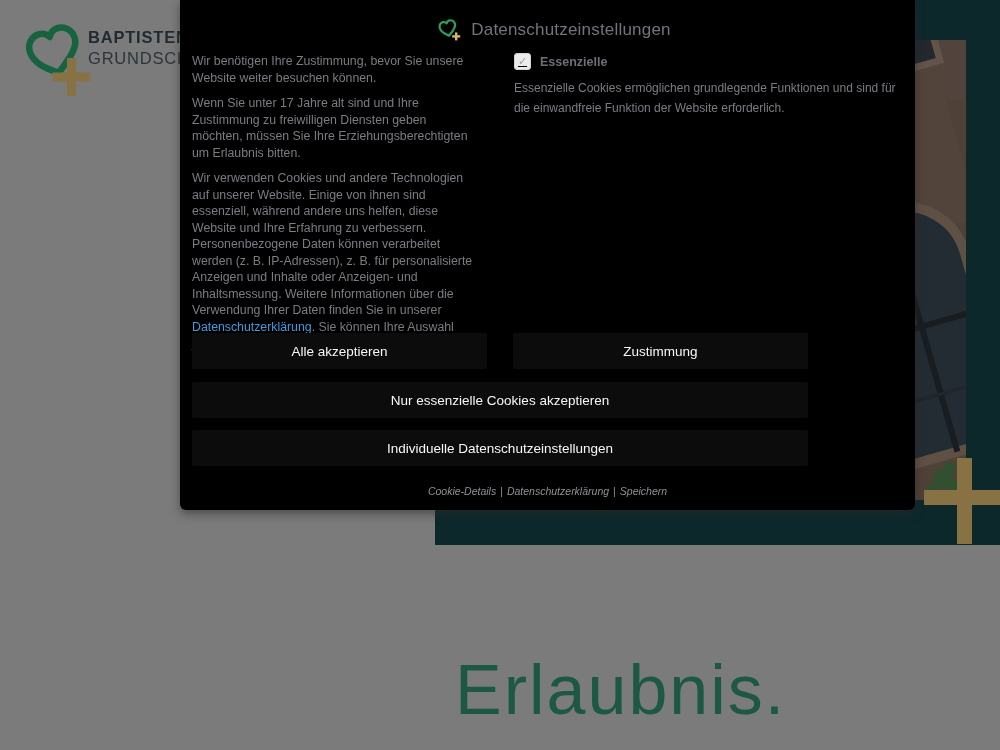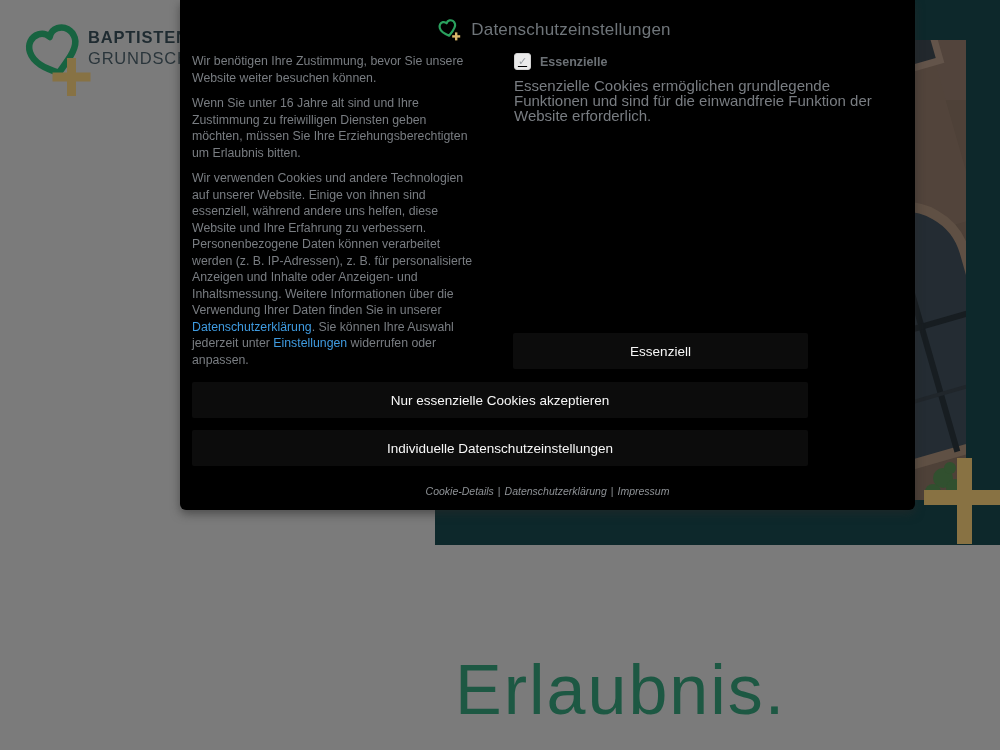--- a/index.html
+++ b/index.html
@@ -38,21 +38,21 @@
   .dlg-cols{position:absolute;top:53px;left:12px;right:12px;display:flex;gap:34px;text-decoration:underline;}
   .col-left{width:288px;}
   .col-left p{margin:0 0 9px 0;font-size:12.3px;line-height:16.5px;color:#797d82;}
   .col-right{flex:1;}
   .consent-row{display:flex;align-items:center;gap:9px;margin-bottom:8px;}
   .checkbox{
     width:15px;height:15px;background:#ebebeb;border:1px solid #d3d3d3;border-radius:3px;
     color:#9aa0a5;font-size:11px;line-height:15px;text-align:center;flex:0 0 auto;
   }
   .consent-label{font-size:12.5px;font-weight:bold;color:#6b7075;}
-  .consent-desc{font-size:15px;line-height:15px;color:#797d82;}
+  .consent-desc{font-size:12px;line-height:20px;color:#797d82;}
   .dlg-link{color:#3f9be0;text-decoration:none;cursor:pointer;}
   .btn{
     position:absolute;height:36px;background:#0c0c0c;color:#f7f7f7;border:none;
     display:flex;align-items:center;justify-content:center;font-size:13.5px;
     font-family:"Liberation Sans",sans-serif;cursor:pointer;border-radius:2px;
   }
   .btn-accept{left:12px;top:333px;width:295px;}
   .btn-save{left:333px;top:333px;width:295px;}
   .btn-essential{left:12px;top:382px;width:616px;}
   .btn-individual{left:12px;top:430px;width:616px;}
@@ -150,35 +150,36 @@
           <rect x="16.2" y="18.2" width="8" height="2.4"></rect>
           <rect x="19" y="15.4" width="2.4" height="8"></rect>
         </g>
       </svg>
       <span class="dlg-title">Datenschutzeinstellungen</span>
     </div>
 
     <div class="dlg-cols">
       <div class="col-left">
         <p>Wir benötigen Ihre Zustimmung, bevor Sie unsere Website weiter besuchen können.</p>
-        <p>Wenn Sie unter 16 Jahre alt sind und Ihre Zustimmung zu freiwilligen Diensten geben möchten, müssen Sie Ihre Erziehungsberechtigten um Erlaubnis bitten.</p>
+        <p>Wenn Sie unter 17 Jahre alt sind und Ihre Zustimmung zu freiwilligen Diensten geben möchten, müssen Sie Ihre Erziehungsberechtigten um Erlaubnis bitten.</p>
         <p><span>Wir verwenden Cookies und andere Technologien auf unserer Website. Einige von ihnen sind essenziell, während andere uns helfen, diese Website und Ihre Erfahrung zu verbessern. Personenbezogene Daten können verarbeitet werden (z. B. IP-Adressen), z. B. für personalisierte Anzeigen und Inhalte oder Anzeigen- und Inhaltsmessung. Weitere Informationen über die Verwendung Ihrer Daten finden Sie in unserer </span><a class="dlg-link">Datenschutzerklärung</a><span>. Sie können Ihre Auswahl jederzeit unter </span><a class="dlg-link">Einstellungen</a><span> widerrufen oder anpassen.</span></p>
       </div>
 
       <div class="col-right">
         <div class="consent-row">
           <div class="checkbox"><span>✓</span></div>
           <span class="consent-label">Essenzielle</span>
         </div>
         <div class="consent-desc">Essenzielle Cookies ermöglichen grundlegende Funktionen und sind für die einwandfreie Funktion der Website erforderlich.</div>
       </div>
     </div>
 
-    <button class="btn btn-save">Essenziell</button>
+    <button class="btn btn-accept">Alle akzeptieren</button>
+    <button class="btn btn-save">Zustimmung</button>
     <button class="btn btn-individual">Individuelle Datenschutzeinstellungen</button>
     <button class="btn btn-essential">Nur essenzielle Cookies akzeptieren</button>
 
     <div class="dlg-footer">
-      <a>Cookie-Details</a><span class="sep">|</span><a>Datenschutzerklärung</a><span class="sep">|</span><a>Impressum</a>
+      <a>Cookie-Details</a><span class="sep">|</span><a>Datenschutzerklärung</a><span class="sep">|</span><a>Speichern</a>
     </div>
 
   </div>
 </div>
 
 </body></html>

